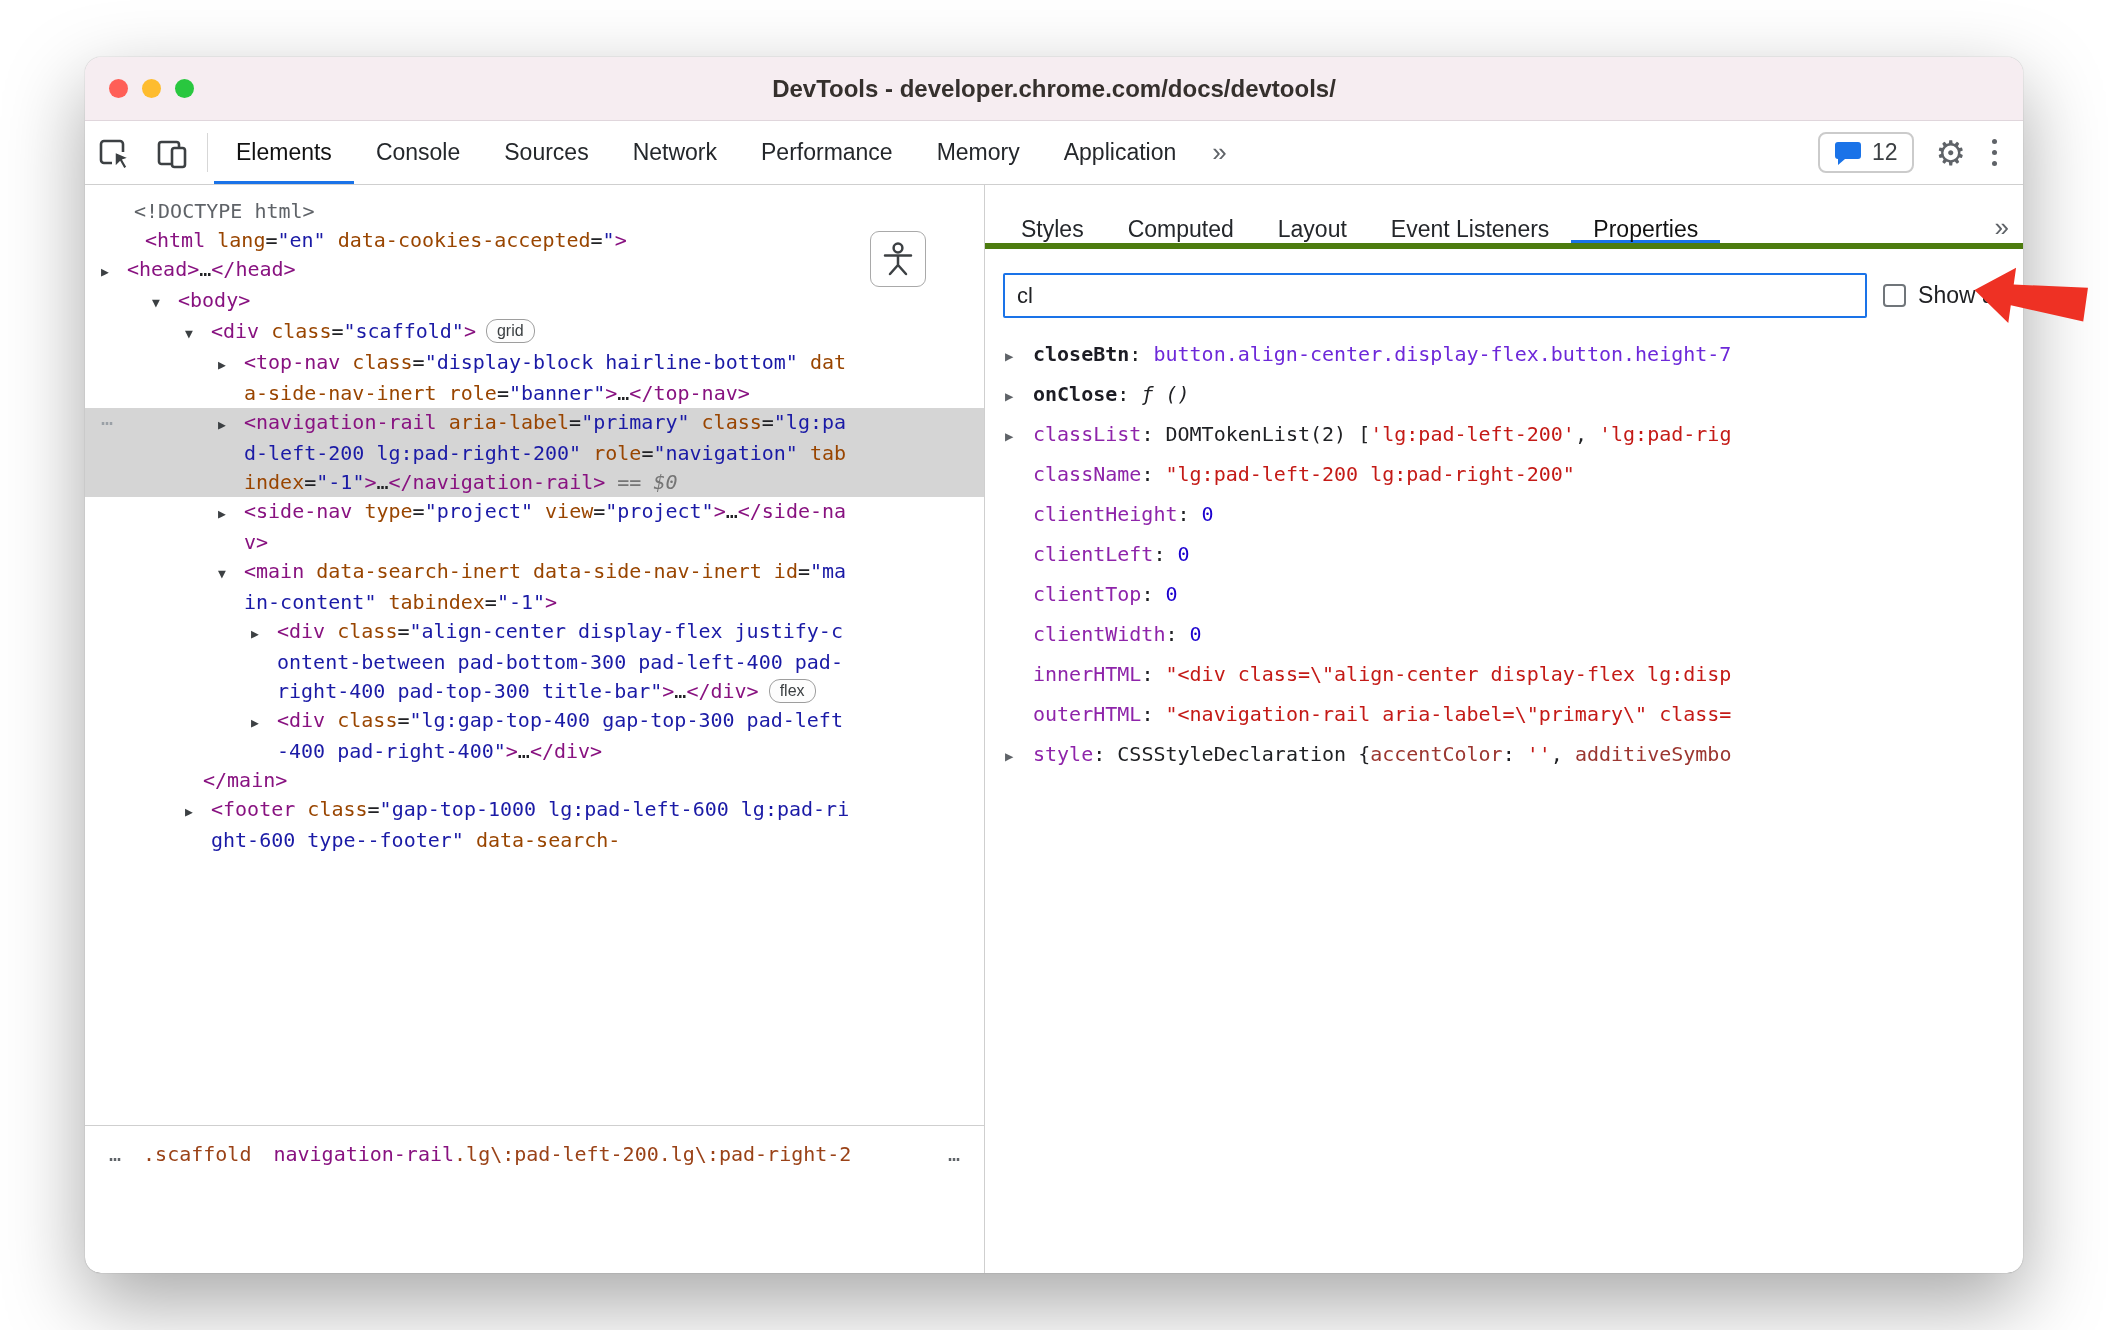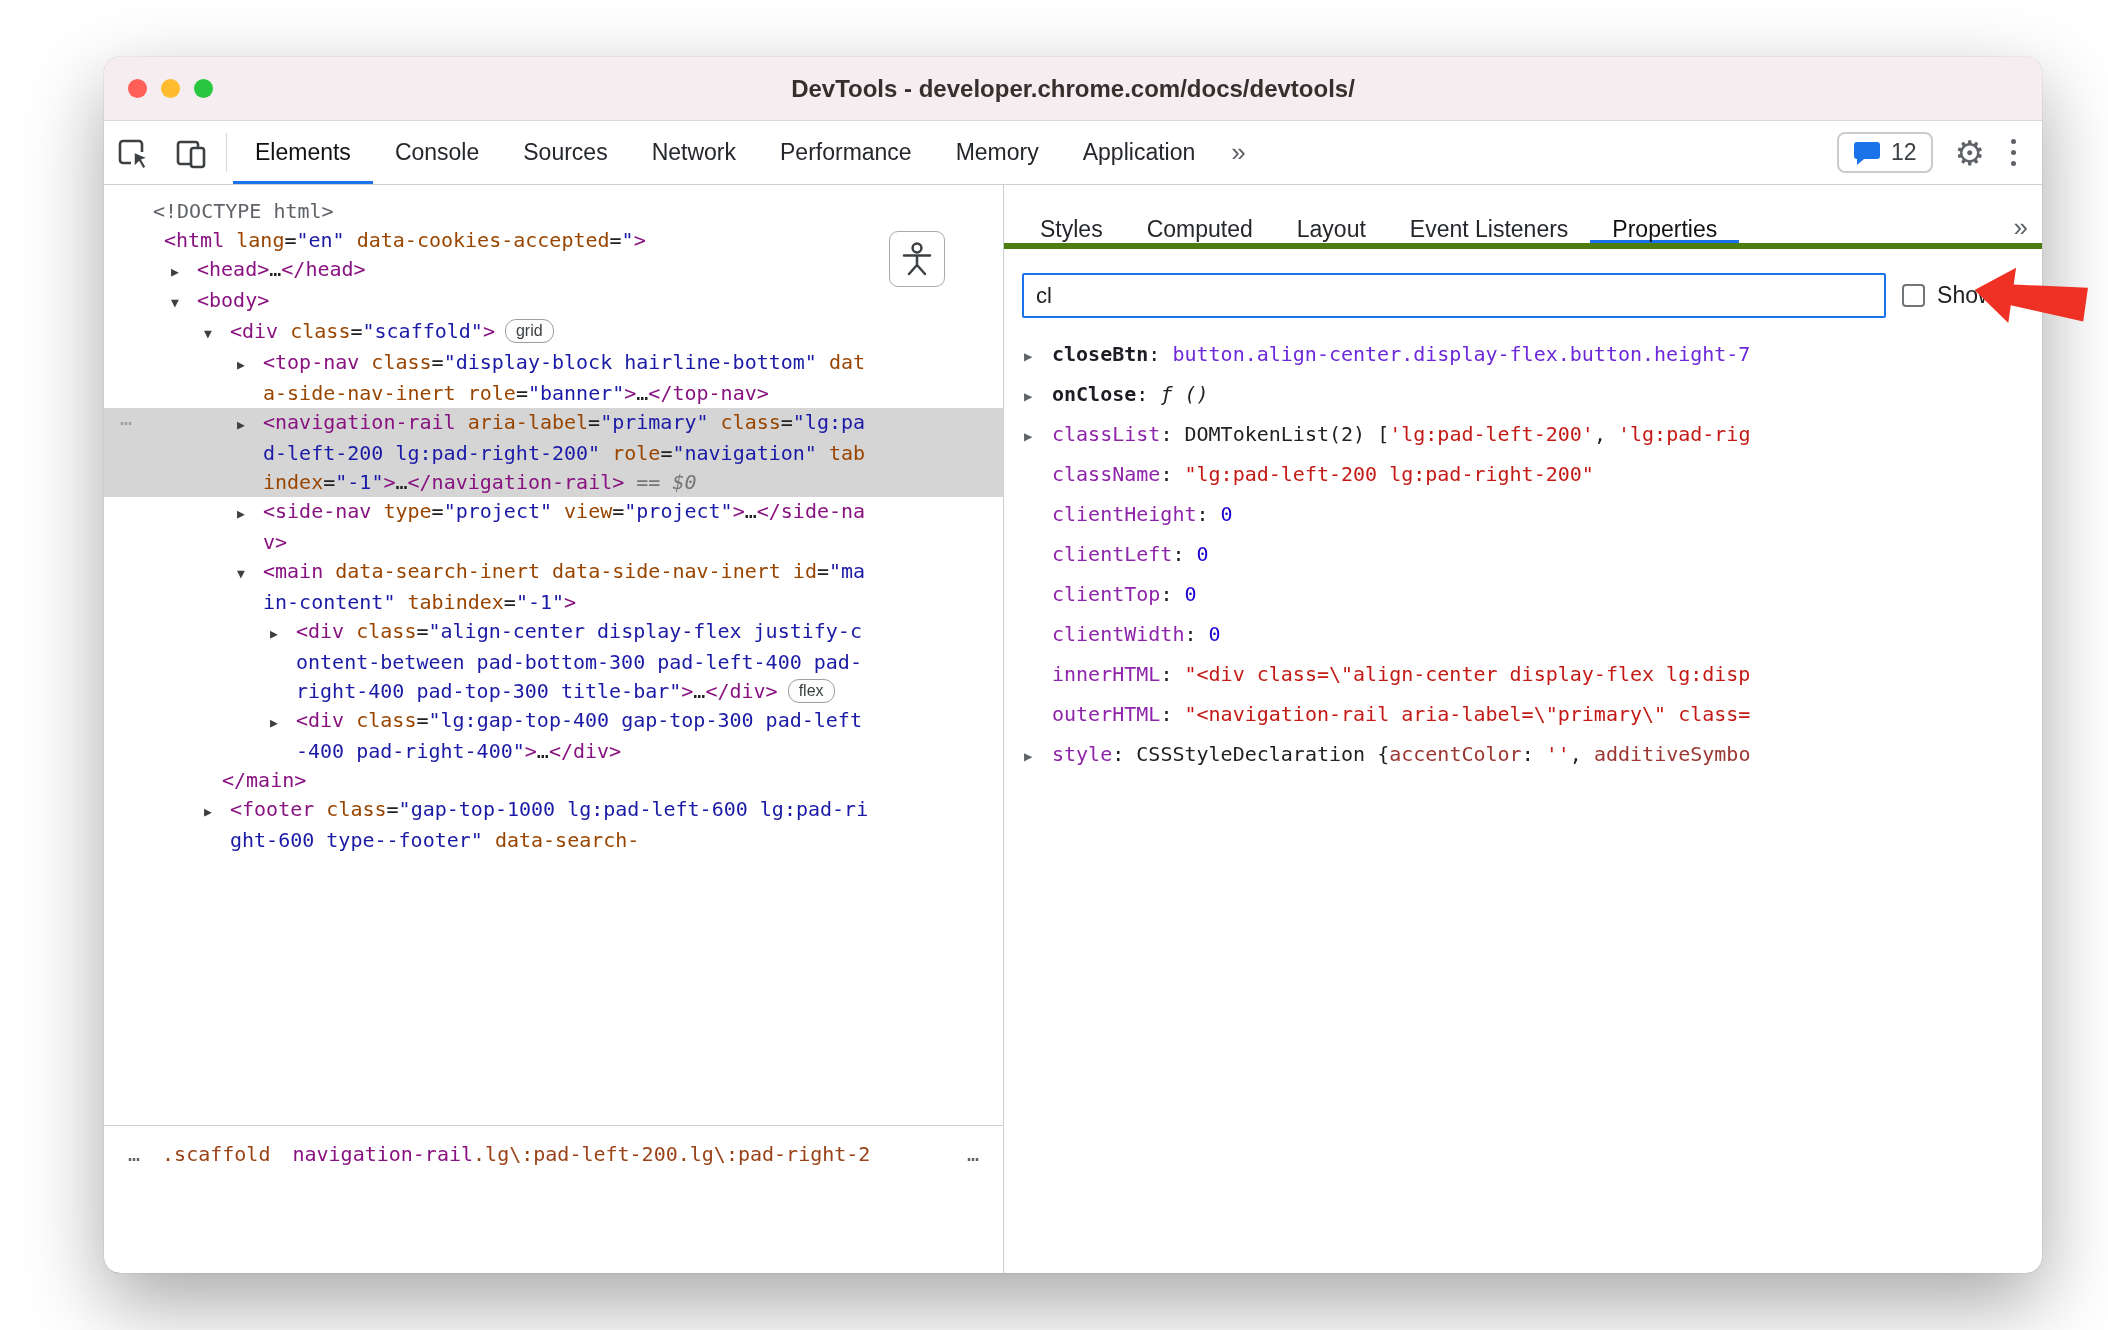--- a/index.html
+++ b/index.html
@@ -3,21 +3,21 @@
 <meta charset="utf-8">
 <style>
   * { box-sizing: border-box; margin: 0; padding: 0; }
   html,body { width:2108px; height:1330px; background:#ffffff; overflow:hidden;
               font-family:"Liberation Sans", sans-serif; }
 
   
   .window { position:absolute; left:85px; top:57px; width:1938px; height:1216px;
             background:#fff; border-radius:16px; overflow:hidden;
             box-shadow:0 30px 80px rgba(0,0,0,.35), 0 0 1px rgba(0,0,0,.45);
-            display:flex; flex-direction:column;margin-left:19px; }
+            display:flex; flex-direction:column; }
   .titlebar { height:64px; background:#f6edf1; border-bottom:1px solid #e0d6dc;
               display:flex; align-items:center; justify-content:center; position:relative; flex:0 0 auto; }
   .traffic { position:absolute; left:24px; top:0; height:100%; display:flex; align-items:center; gap:14px; }
   .light { width:19px; height:19px; border-radius:50%; }
   .light.red{background:#ff5f57} .light.yellow{background:#febc2e} .light.green{background:#29c73f}
   .win-title { font-size:24px; font-weight:700; color:#35302d; }
 
   
   .toolbar { height:64px; border-bottom:1px solid #cfcfcf; display:flex; align-items:stretch; flex:0 0 auto; }
   .tool-icon { width:58px; display:flex; align-items:center; justify-content:center; cursor:default; }
@@ -140,21 +140,21 @@
       </div>
     </div>
   </div>
 
   <div class="content">
 
     <div class="left-panel">
       <div class="tree">
           <div class="tree-node" style="padding-left: 49px;"><span class="tree-arrow"></span><span class="seg-doctype">&lt;!DOCTYPE html&gt;</span></div>
           <div class="tree-node" style="padding-left: 60px;"><span class="tree-arrow"></span><span class="seg-tag">&lt;html</span><span class="seg-attr"> lang</span><span class="seg-plain">=</span><span class="seg-val">"en"</span><span class="seg-attr"> data-cookies-accepted</span><span class="seg-plain">=</span><span class="seg-val">"</span><span class="seg-tag">&gt;</span></div>
-          <div class="tree-node" style="padding-left: 93px;"><span class="tree-arrow">▶</span><span class="seg-tag">&lt;head&gt;</span><span class="seg-plain">…</span><span class="seg-tag">&lt;/head&gt;</span></div>
+          <div class="tree-node" style="padding-left: 42px;"><span class="tree-arrow">▶</span><span class="seg-tag">&lt;head&gt;</span><span class="seg-plain">…</span><span class="seg-tag">&lt;/head&gt;</span></div>
           <div class="tree-node" style="padding-left: 93px;"><span class="tree-arrow">▼</span><span class="seg-tag">&lt;body&gt;</span></div>
           <div class="tree-node" style="padding-left: 126px;"><span class="tree-arrow">▼</span><span class="seg-tag">&lt;div</span><span class="seg-attr"> class</span><span class="seg-plain">=</span><span class="seg-val">"scaffold"</span><span class="seg-tag">&gt;</span><span class="badge">grid</span></div>
           <div class="tree-node" style="padding-left: 159px;"><span class="tree-arrow">▶</span><span class="seg-tag">&lt;top-nav</span><span class="seg-attr"> class</span><span class="seg-plain">=</span><span class="seg-val">"display-block hairline-bottom"</span><span class="seg-attr"> data-side-nav-inert</span><span class="seg-attr"> role</span><span class="seg-plain">=</span><span class="seg-val">"banner"</span><span class="seg-tag">&gt;</span><span class="seg-plain">…</span><span class="seg-tag">&lt;/top-nav&gt;</span></div>
           <div class="tree-node selected" style="padding-left: 159px;"><span class="gutter-dots">…</span><span class="tree-arrow">▶</span><span class="seg-tag">&lt;navigation-rail</span><span class="seg-attr"> aria-label</span><span class="seg-plain">=</span><span class="seg-val">"primary"</span><span class="seg-attr"> class</span><span class="seg-plain">=</span><span class="seg-val">"lg:pad-left-200 lg:pad-right-200"</span><span class="seg-attr"> role</span><span class="seg-plain">=</span><span class="seg-val">"navigation"</span><span class="seg-attr"> tabindex</span><span class="seg-plain">=</span><span class="seg-val">"-1"</span><span class="seg-tag">&gt;</span><span class="seg-plain">…</span><span class="seg-tag">&lt;/navigation-rail&gt;</span><span class="seg-eq"> == $0</span></div>
           <div class="tree-node" style="padding-left: 159px;"><span class="tree-arrow">▶</span><span class="seg-tag">&lt;side-nav</span><span class="seg-attr"> type</span><span class="seg-plain">=</span><span class="seg-val">"project"</span><span class="seg-attr"> view</span><span class="seg-plain">=</span><span class="seg-val">"project"</span><span class="seg-tag">&gt;</span><span class="seg-plain">…</span><span class="seg-tag">&lt;/side-nav&gt;</span></div>
           <div class="tree-node" style="padding-left: 159px;"><span class="tree-arrow">▼</span><span class="seg-tag">&lt;main</span><span class="seg-attr"> data-search-inert</span><span class="seg-attr"> data-side-nav-inert</span><span class="seg-attr"> id</span><span class="seg-plain">=</span><span class="seg-val">"main-content"</span><span class="seg-attr"> tabindex</span><span class="seg-plain">=</span><span class="seg-val">"-1"</span><span class="seg-tag">&gt;</span></div>
           <div class="tree-node" style="padding-left: 192px;"><span class="tree-arrow">▶</span><span class="seg-tag">&lt;div</span><span class="seg-attr"> class</span><span class="seg-plain">=</span><span class="seg-val">"align-center display-flex justify-content-between pad-bottom-300 pad-left-400 pad-right-400 pad-top-300 title-bar"</span><span class="seg-tag">&gt;</span><span class="seg-plain">…</span><span class="seg-tag">&lt;/div&gt;</span><span class="badge">flex</span></div>
           <div class="tree-node" style="padding-left: 192px;"><span class="tree-arrow">▶</span><span class="seg-tag">&lt;div</span><span class="seg-attr"> class</span><span class="seg-plain">=</span><span class="seg-val">"lg:gap-top-400 gap-top-300 pad-left-400 pad-right-400"</span><span class="seg-tag">&gt;</span><span class="seg-plain">…</span><span class="seg-tag">&lt;/div&gt;</span></div>
           <div class="tree-node" style="padding-left: 118px;"><span class="tree-arrow"></span><span class="seg-tag">&lt;/main&gt;</span></div>
           <div class="tree-node" style="padding-left: 126px;"><span class="tree-arrow">▶</span><span class="seg-tag">&lt;footer</span><span class="seg-attr"> class</span><span class="seg-plain">=</span><span class="seg-val">"gap-top-1000 lg:pad-left-600 lg:pad-right-600 type--footer"</span><span class="seg-attr"> data-search-</span></div>

